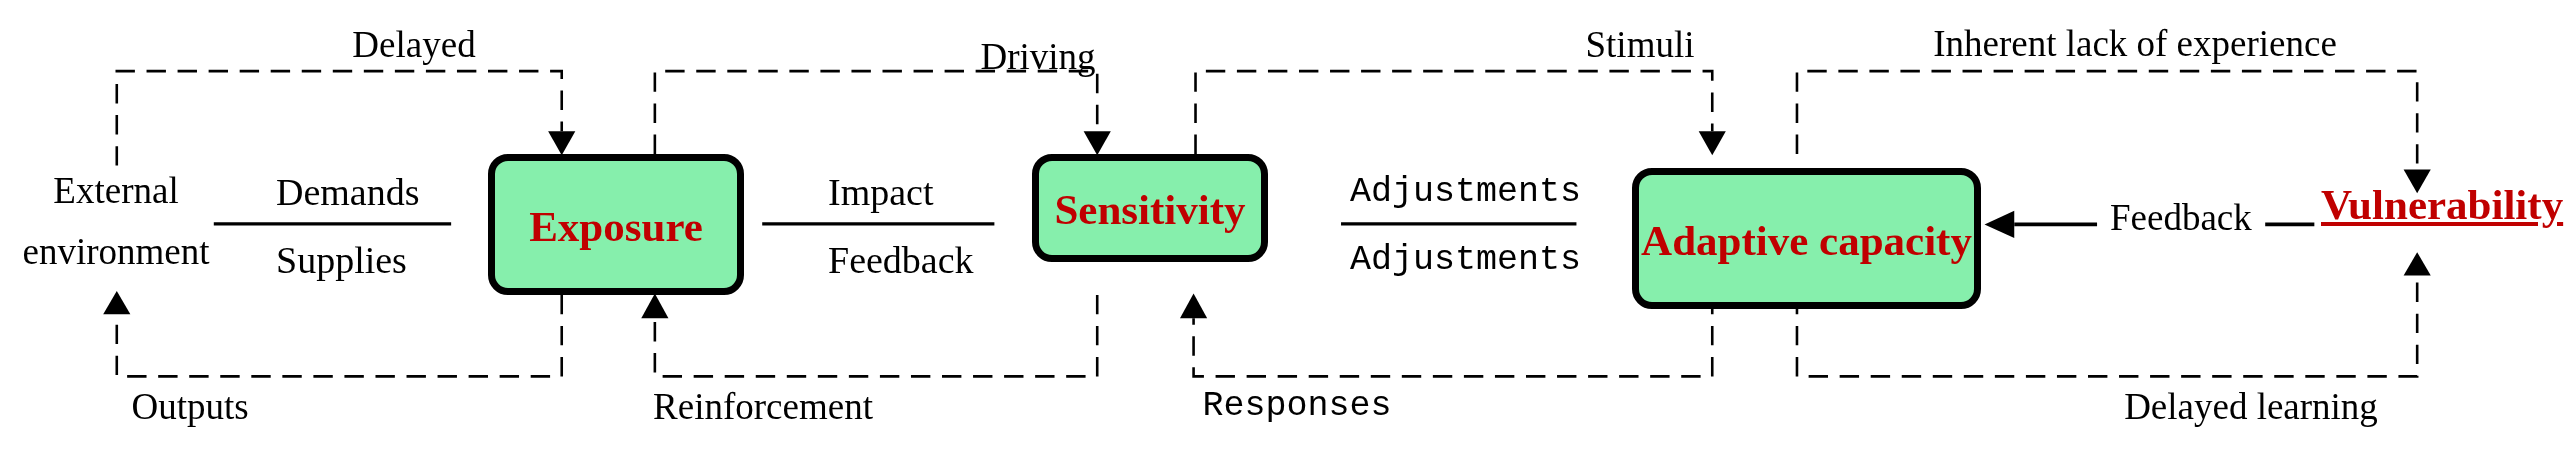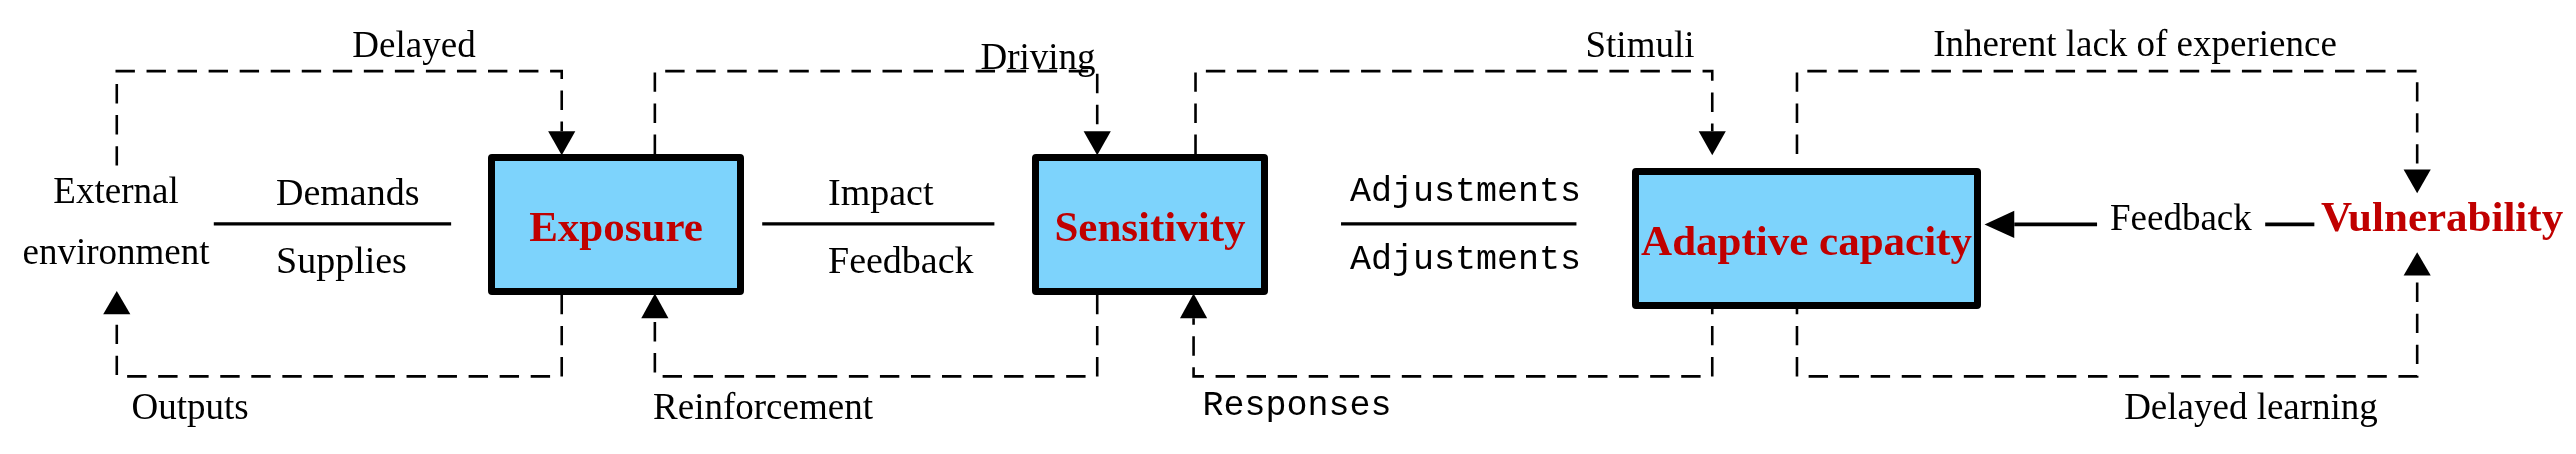--- a/index.html
+++ b/index.html
@@ -14,22 +14,22 @@
   }
   .wires {
     position: absolute;
     left: 0; top: 0; width: 2576px; height: 454px;
     z-index: 1;
   }
   .node-box {
     position: absolute;
     box-sizing: border-box;
     border: 7.1px solid #000000;
-    border-radius: 4px;
-    background: #7dd3fc;
+    border-radius: 20px;
+    background: #86efac;
     z-index: 2;
     display: flex;
     align-items: center;
     justify-content: center;
   }
   .box-label {
     font-weight: bold;
     font-size: 43px;
     color: #C00000;
     line-height: 1;
@@ -86,33 +86,33 @@
     <line x1="2073" y1="346" x2="2437" y2="346" stroke="#000" stroke-width="5"></line>
 
     <line x1="3114" y1="347" x2="3242" y2="347" stroke="#000" stroke-width="6"></line>
     <line x1="3502" y1="347" x2="3578" y2="347" stroke="#000" stroke-width="6"></line>
     <polygon points="3114,326 3114,368 3068,347" fill="#000"></polygon>
   </svg>
 
   <div class="node-box" style="left:488px; top:154px; width:256px; height:141px;">
     <span class="box-label">Exposure</span>
   </div>
-  <div class="node-box" style="left:1032px; top:154px; width:236px; height:141px;">
+  <div class="node-box" style="left:1032px; top:154px; width:236px; height:108px;">
     <span class="box-label">Sensitivity</span>
   </div>
   <div class="node-box" style="left:1632px; top:168px; width:349px; height:141px;">
     <span class="box-label">Adaptive capacity</span>
   </div>
 
   <div class="lbl centered two-line" style="left:116px; top:160px;">
     <div>External</div>
     <div>environment</div>
   </div>
 
-  <div class="vuln" style="left:2321px; top:195px;">Vulnerability</div>
+  <div class="vuln" style="left:2321px; top:183px;text-decoration:underline;">Vulnerability</div>
 
   <div class="lbl centered" style="left:414px; top:26px;">Delayed</div>
   <div class="lbl centered" style="left:1038px; top:26px;margin-top:12px;">Driving</div>
   <div class="lbl centered" style="left:1640px; top:26px;">Stimuli</div>
   <div class="lbl centered" style="left:2135px; top:24.6px;">Inherent lack of experience</div>
 
   <div class="lbl centered" style="left:190px; top:388px;">Outputs</div>
   <div class="lbl centered" style="left:763px; top:388px;">Reinforcement</div>
   <div class="lbl centered mono" style="left:1297px; top:389px;">Responses</div>
   <div class="lbl centered" style="left:2251px; top:388px;">Delayed learning</div>

